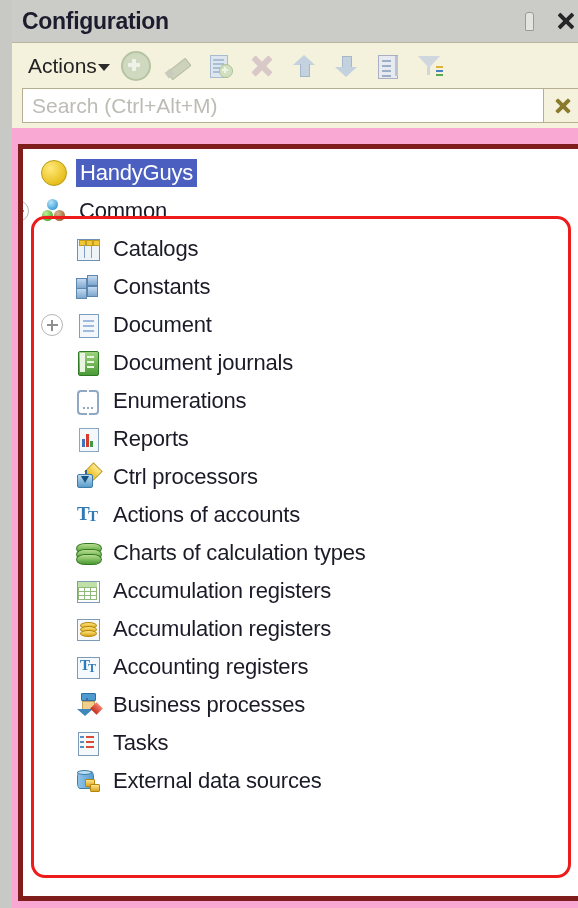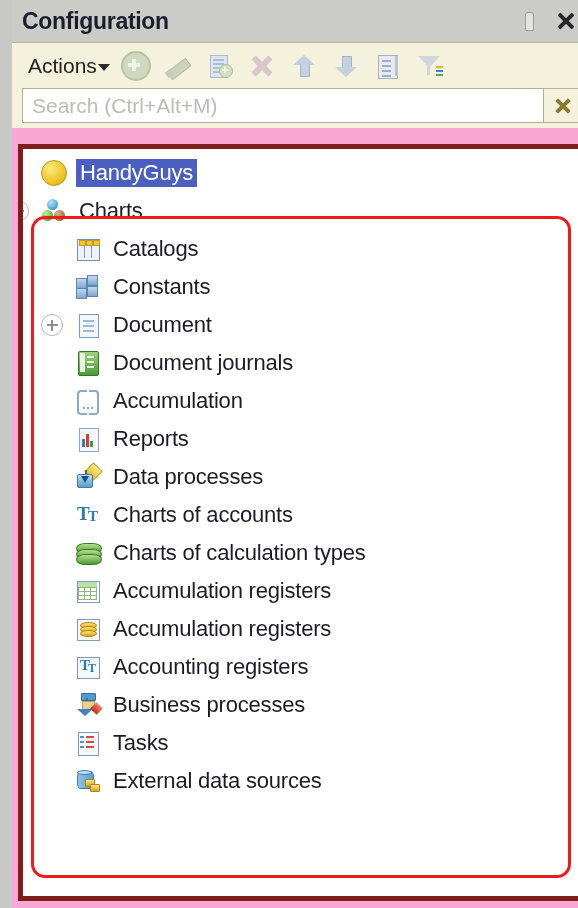--- a/index.html
+++ b/index.html
@@ -401,21 +401,21 @@
         </div>
         <div class="row">
           <div class="expander" style="left: -16px;"></div>
           <div class="ico" style="margin-left: 18px;">
             <div class="g-common">
               <span class="b1"></span>
               <span class="b2"></span>
               <span class="b3"></span>
             </div>
           </div>
-          <div class="lbl">Charts</div>
+          <div class="lbl">Common</div>
         </div>
         <div class="row">
           <div class="ico" style="margin-left: 52px;">
             <div class="g-cat">
               <div class="bx"></div>
               <i class="t1"></i>
               <i class="t2"></i>
               <i class="t3"></i>
               <div class="v v1"></div>
               <div class="v v2"></div>
@@ -460,21 +460,21 @@
           <div class="lbl">Document journals</div>
         </div>
         <div class="row">
           <div class="ico" style="margin-left: 52px;">
             <div class="g-enum">
               <div class="br bl"></div>
               <div class="br brr"></div>
               <div class="dots"></div>
             </div>
           </div>
-          <div class="lbl">Accumulation</div>
+          <div class="lbl">Enumerations</div>
         </div>
         <div class="row">
           <div class="ico" style="margin-left: 52px;">
             <div class="g-rep">
               <div class="pg"></div>
               <i class="b1"></i>
               <i class="b2"></i>
               <i class="b3"></i>
             </div>
           </div>
@@ -482,30 +482,30 @@
         </div>
         <div class="row">
           <div class="ico" style="margin-left: 52px;">
             <div class="g-dp">
               <div class="dia"></div>
               <div class="stk"></div>
               <div class="base"></div>
               <div class="arr"></div>
             </div>
           </div>
-          <div class="lbl">Data processes</div>
+          <div class="lbl">Ctrl processors</div>
         </div>
         <div class="row">
           <div class="ico" style="margin-left: 52px;">
             <div class="g-ca">
               <span class="t big">T</span>
               <span class="t sml">T</span>
             </div>
           </div>
-          <div class="lbl">Charts of accounts</div>
+          <div class="lbl">Actions of accounts</div>
         </div>
         <div class="row">
           <div class="ico" style="margin-left: 52px;">
             <div class="g-cct2">
               <div class="lay l1"></div>
               <div class="lay l2"></div>
               <div class="lay l3"></div>
             </div>
           </div>
           <div class="lbl">Charts of calculation types</div>

